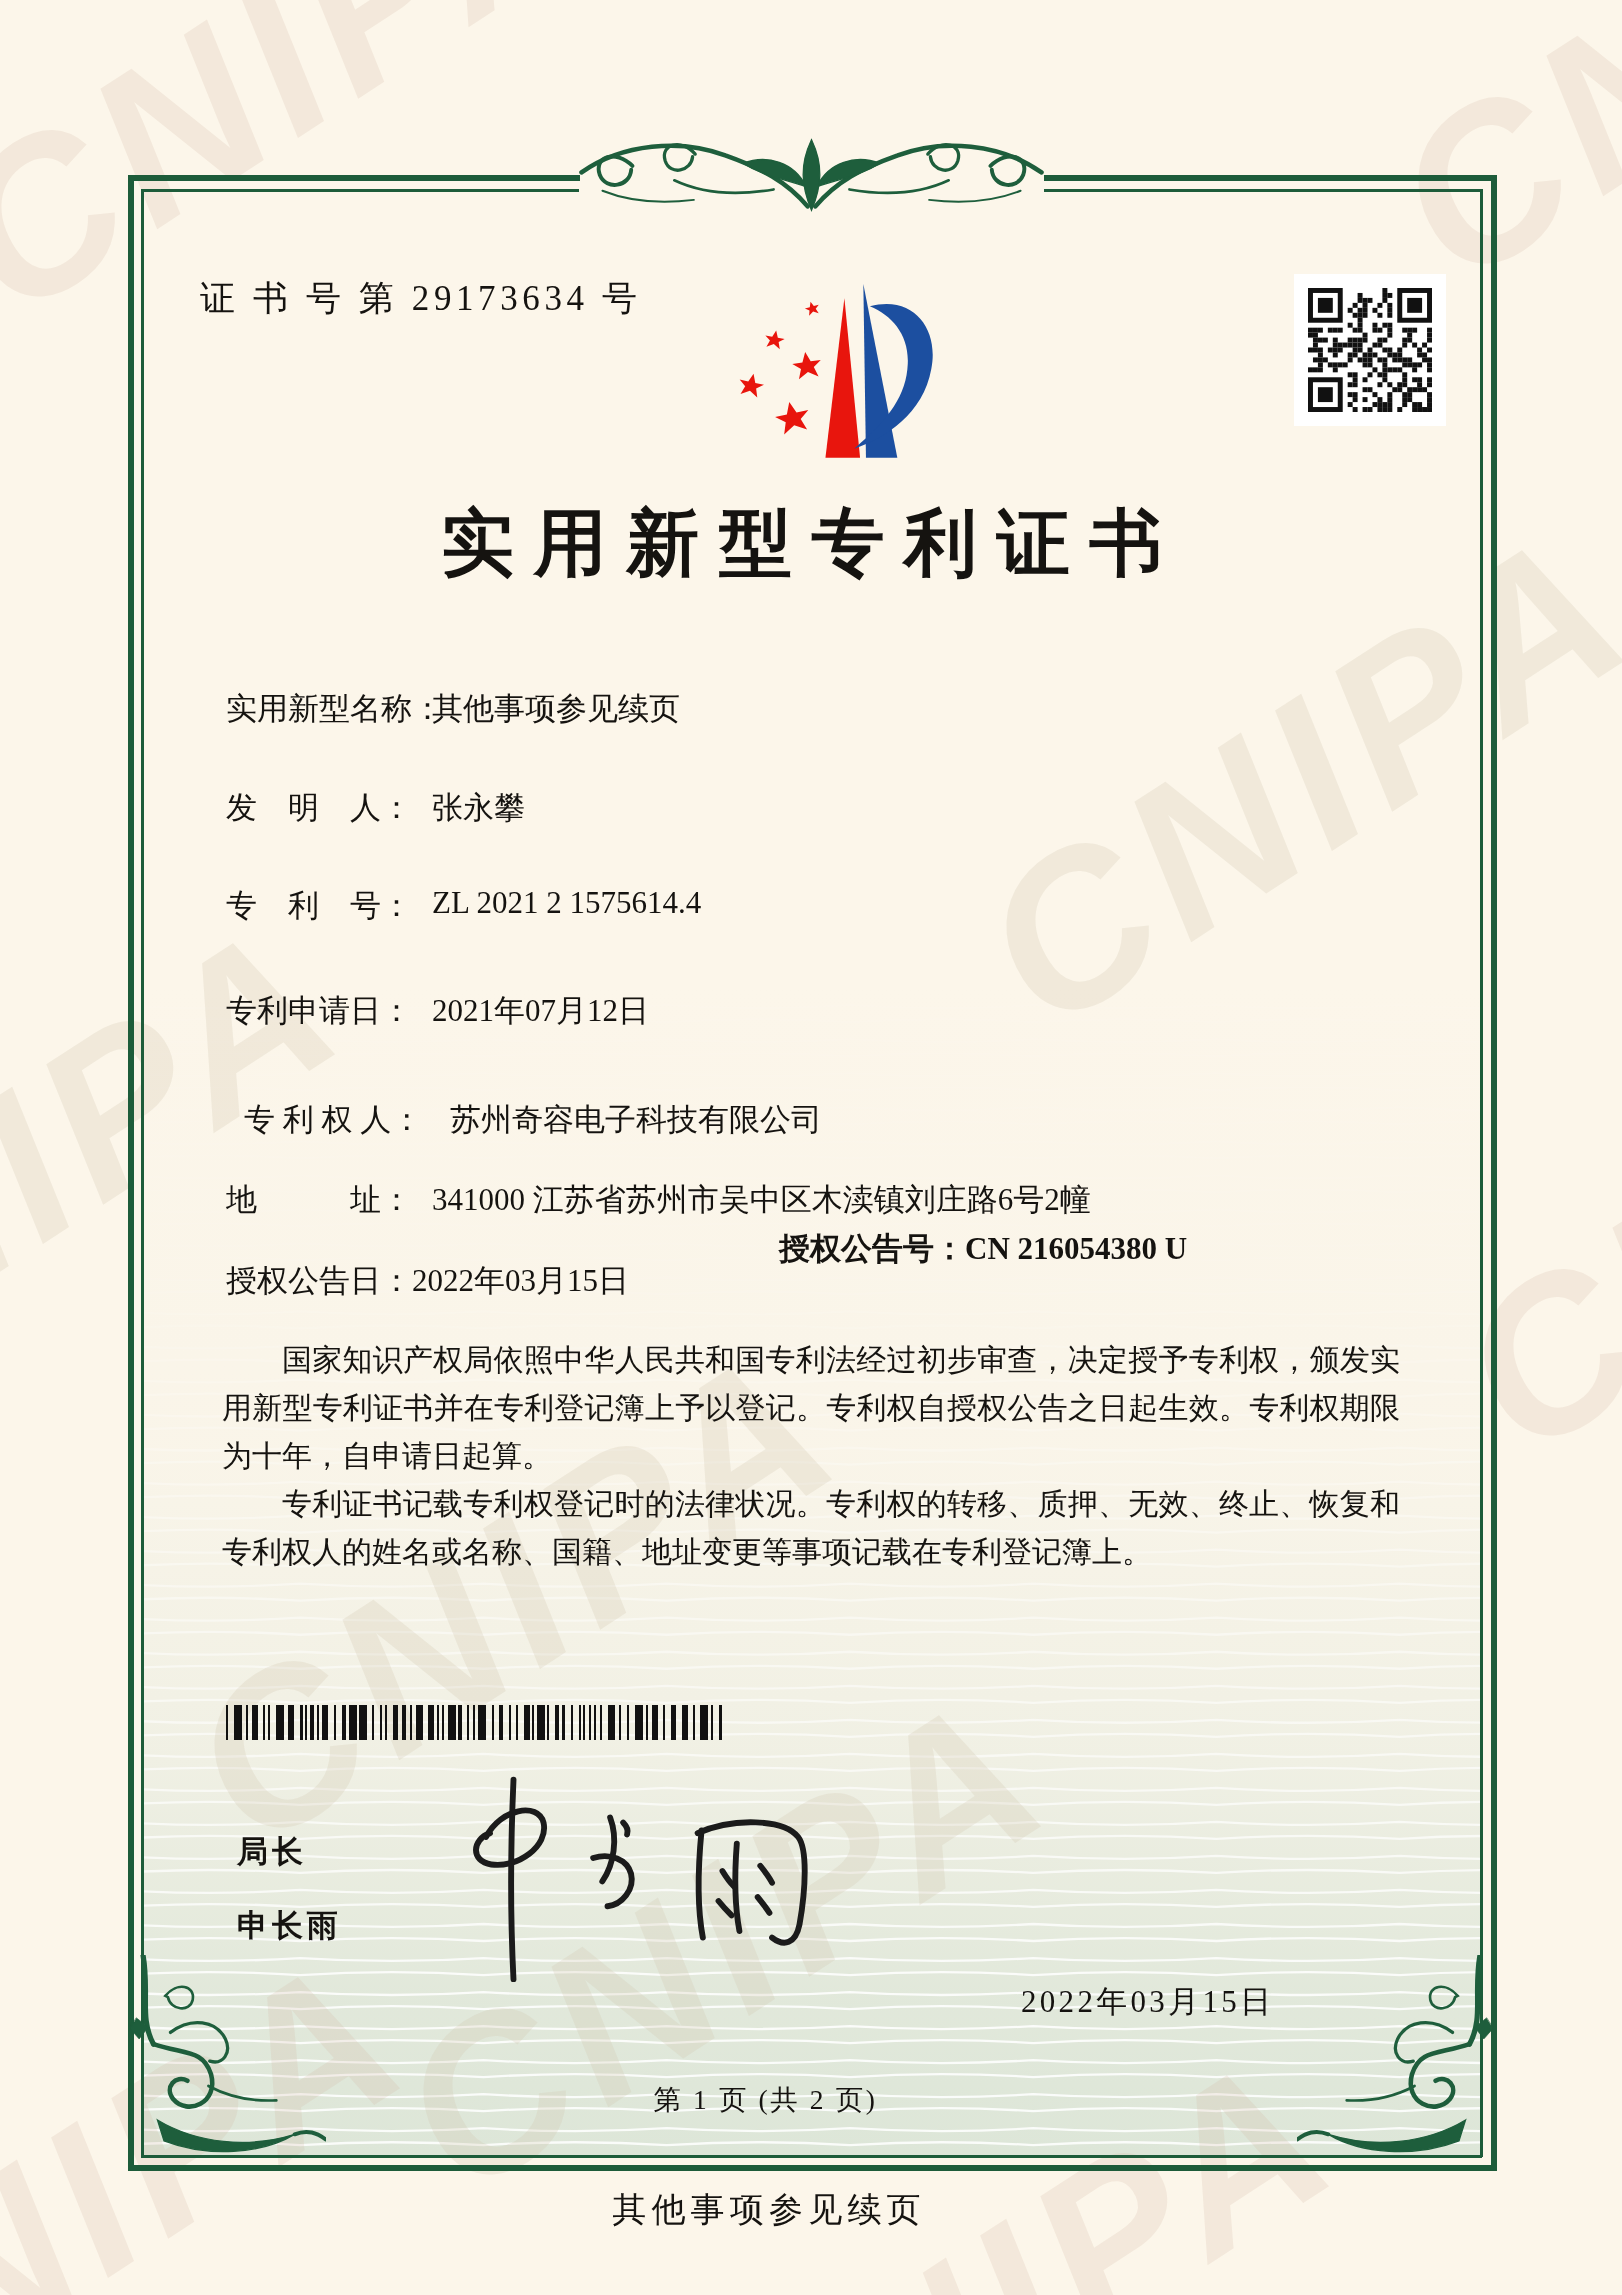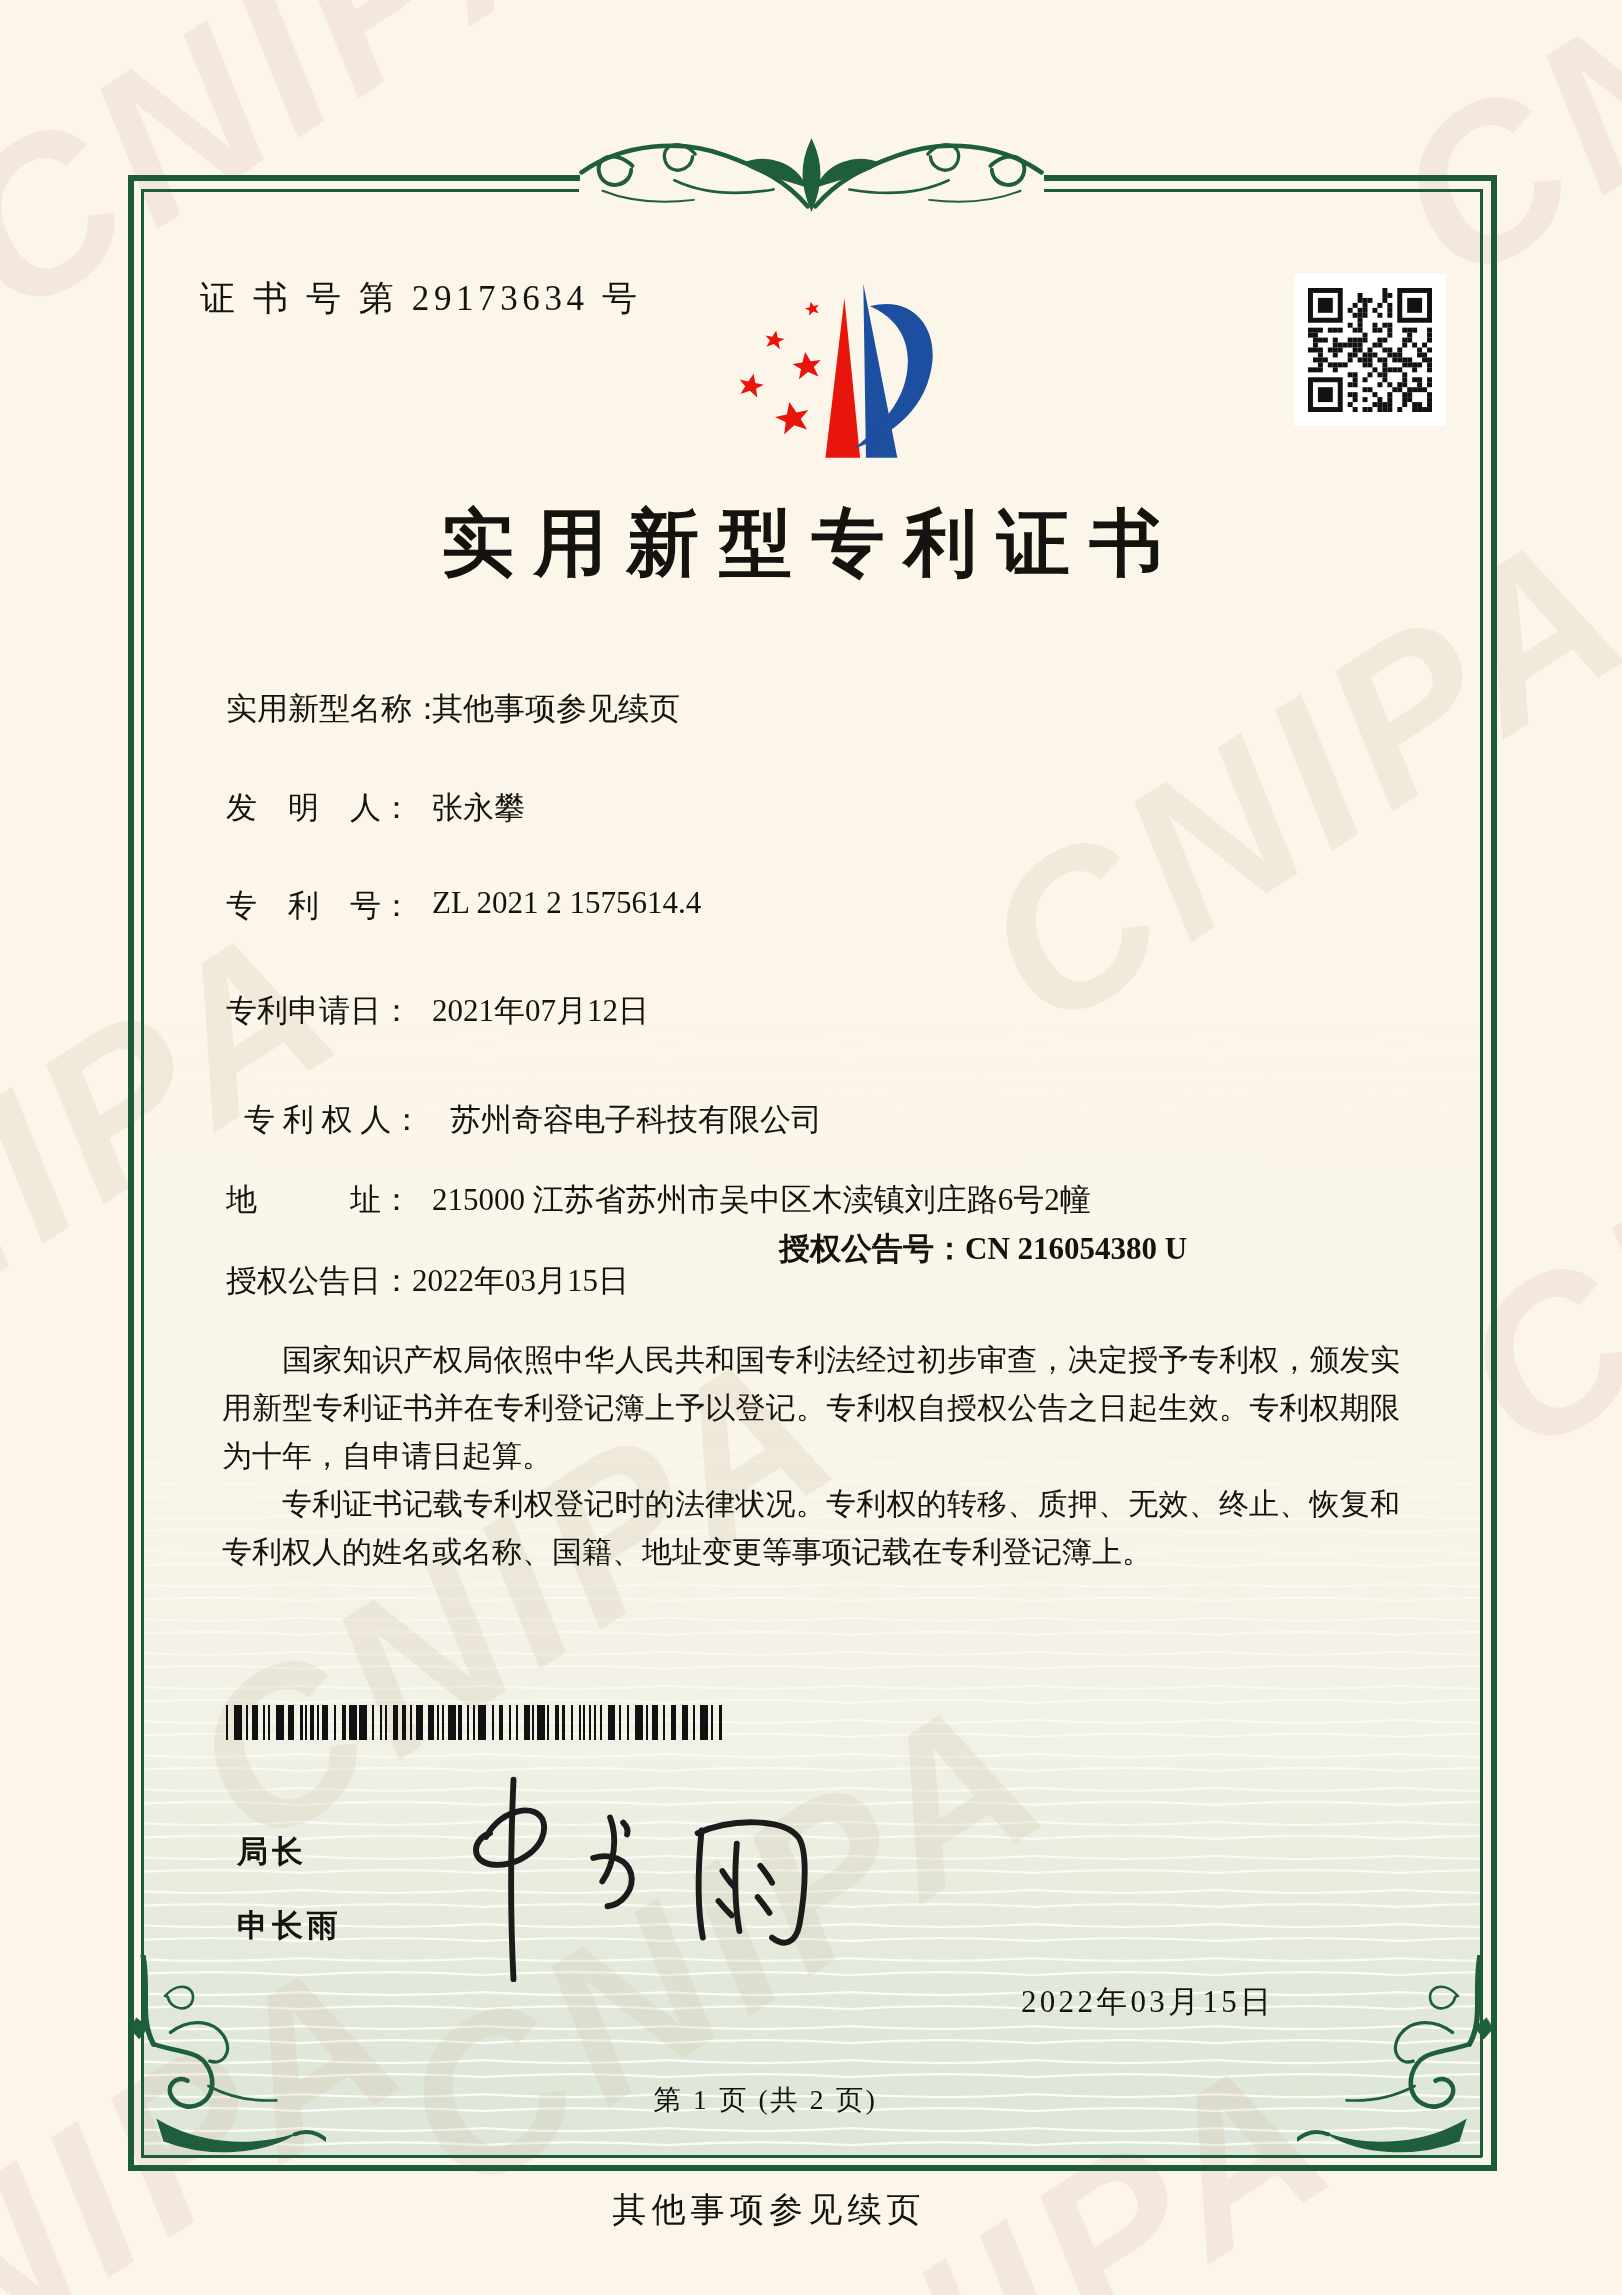--- a/index.html
+++ b/index.html
@@ -434,21 +434,21 @@
   <div class="field" style="top:885px;">
     <span>专　利　号：</span><span class="fvalue">ZL 2021 2 1575614.4</span>
   </div>
   <div class="field" style="top:983px;margin-top:7px;">
     <span>专利申请日：</span><span class="fvalue">2021年07月12日</span>
   </div>
   <div class="field" style="top:1099px;margin-left:18px;">
     <span>专 利 权 人：</span><span class="fvalue">苏州奇容电子科技有限公司</span>
   </div>
   <div class="field" style="top:1179px;">
-    <span>地　　　址：</span><span class="fvalue">215000  江苏省苏州市吴中区木渎镇刘庄路6号2幢</span>
+    <span>地　　　址：</span><span class="fvalue">341000  江苏省苏州市吴中区木渎镇刘庄路6号2幢</span>
   </div>
 
   <div class="grant-pair" style="left:226px;top:1260px;">
     <span>授权公告日：</span><span>2022年03月15日</span>
   </div>
   <div class="grant-pair" style="left:779px;top:1228px;font-weight:bold;">
     <span>授权公告号：</span><span>CN 216054380 U</span>
   </div>
 
   <div class="abs" id="legal">

